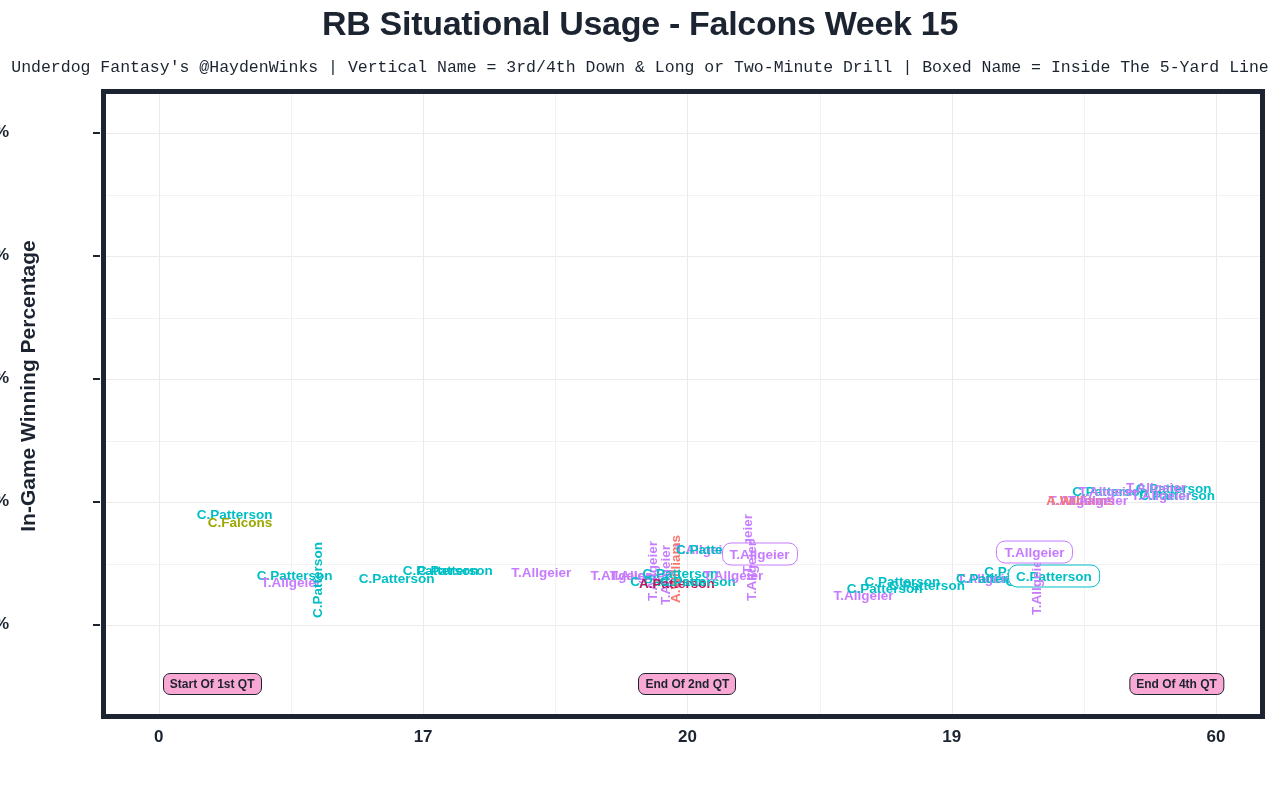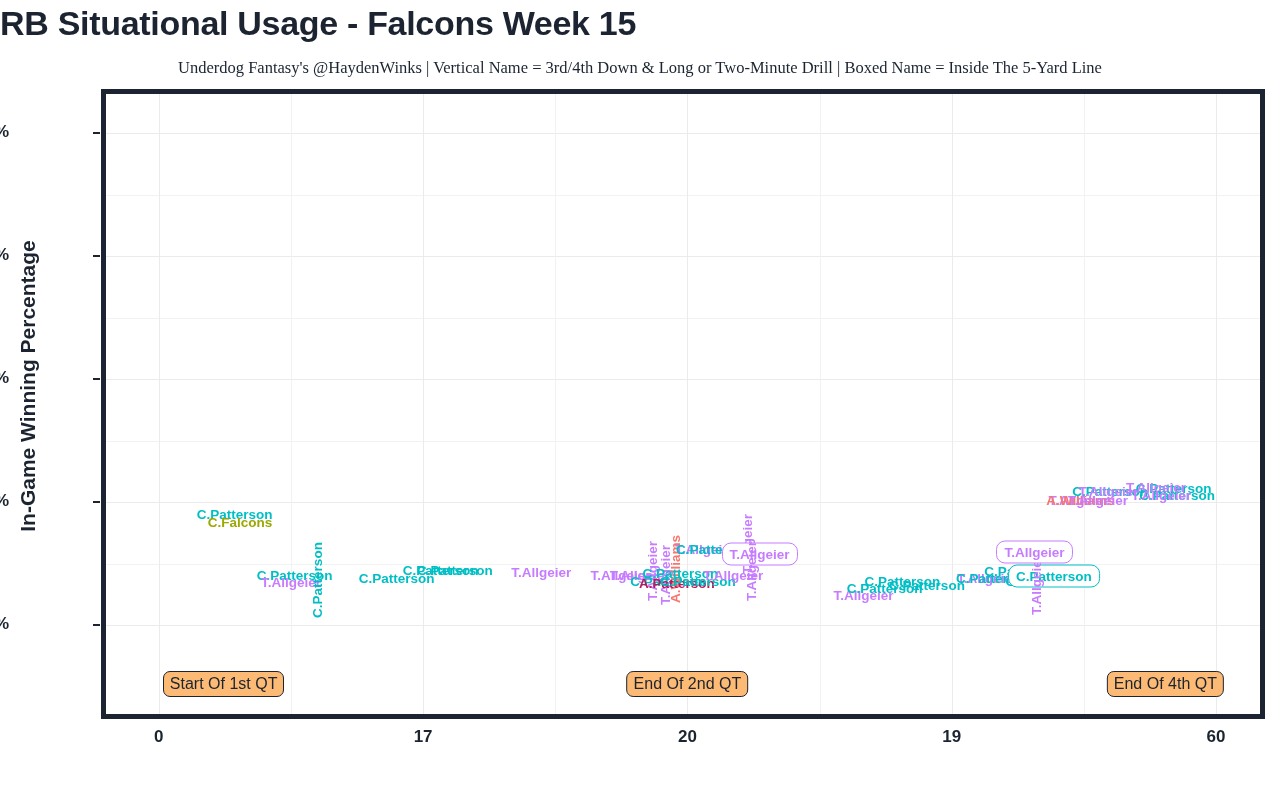--- a/index.html
+++ b/index.html
@@ -2,28 +2,28 @@
 <html><head>
 <meta charset="utf-8">
 <style>
   html,body{margin:0;padding:0;background:#ffffff;}
   body{width:1280px;height:797px;overflow:hidden;font-family:"Liberation Sans",sans-serif;color:#1b2430;}
 
   #root{position:relative;width:1280px;height:797px;}
 
   
   #title{
-    position:absolute;left:0;top:4px;width:1280px;
+    position:absolute;left:0;top:4px;width:1280px;text-align:center;
     font-size:34px;font-weight:bold;letter-spacing:-0.3px;color:#1b2430;
     font-family:"Liberation Sans",sans-serif;
   }
   #subtitle{
     position:absolute;left:0;top:58px;width:1280px;text-align:center;
     font-size:16.5px;font-weight:normal;color:#1b2430;
-    font-family:Liberation Serif, serif;
+    font-family:Liberation Mono, monospace;
   }
 
   
   #xlab{
     position:absolute;left:0;top:757px;width:1280px;text-align:center;
     font-size:21px;font-weight:bold;color:#1b2430;
   }
   #ylab{
     position:absolute;left:-212px;top:374px;width:480px;text-align:center;
     font-size:21px;font-weight:bold;color:#1b2430;
@@ -61,21 +61,21 @@
   }
   .lbl.vert{ }
   .lbl.boxed{
     border:1.6px solid currentColor;border-radius:9px;
     padding:3px 7px;background:#ffffff;
   }
 
   
   .qtag{
     position:absolute;white-space:nowrap;
-    font-size:16px;font-weight:normal;color:#1b2430;background:#fdba74;
+    font-size:12px;font-weight:bold;color:#1b2430;background:#f9a8d4;
     border:1.8px solid #1b2430;border-radius:7px;padding:3px 6px;
     transform:translate(0,-50%);
   }
   .qtag.right{transform:translate(-100%,-50%);}
 </style>
 </head>
 <body>
 
 <div id="root">
 

